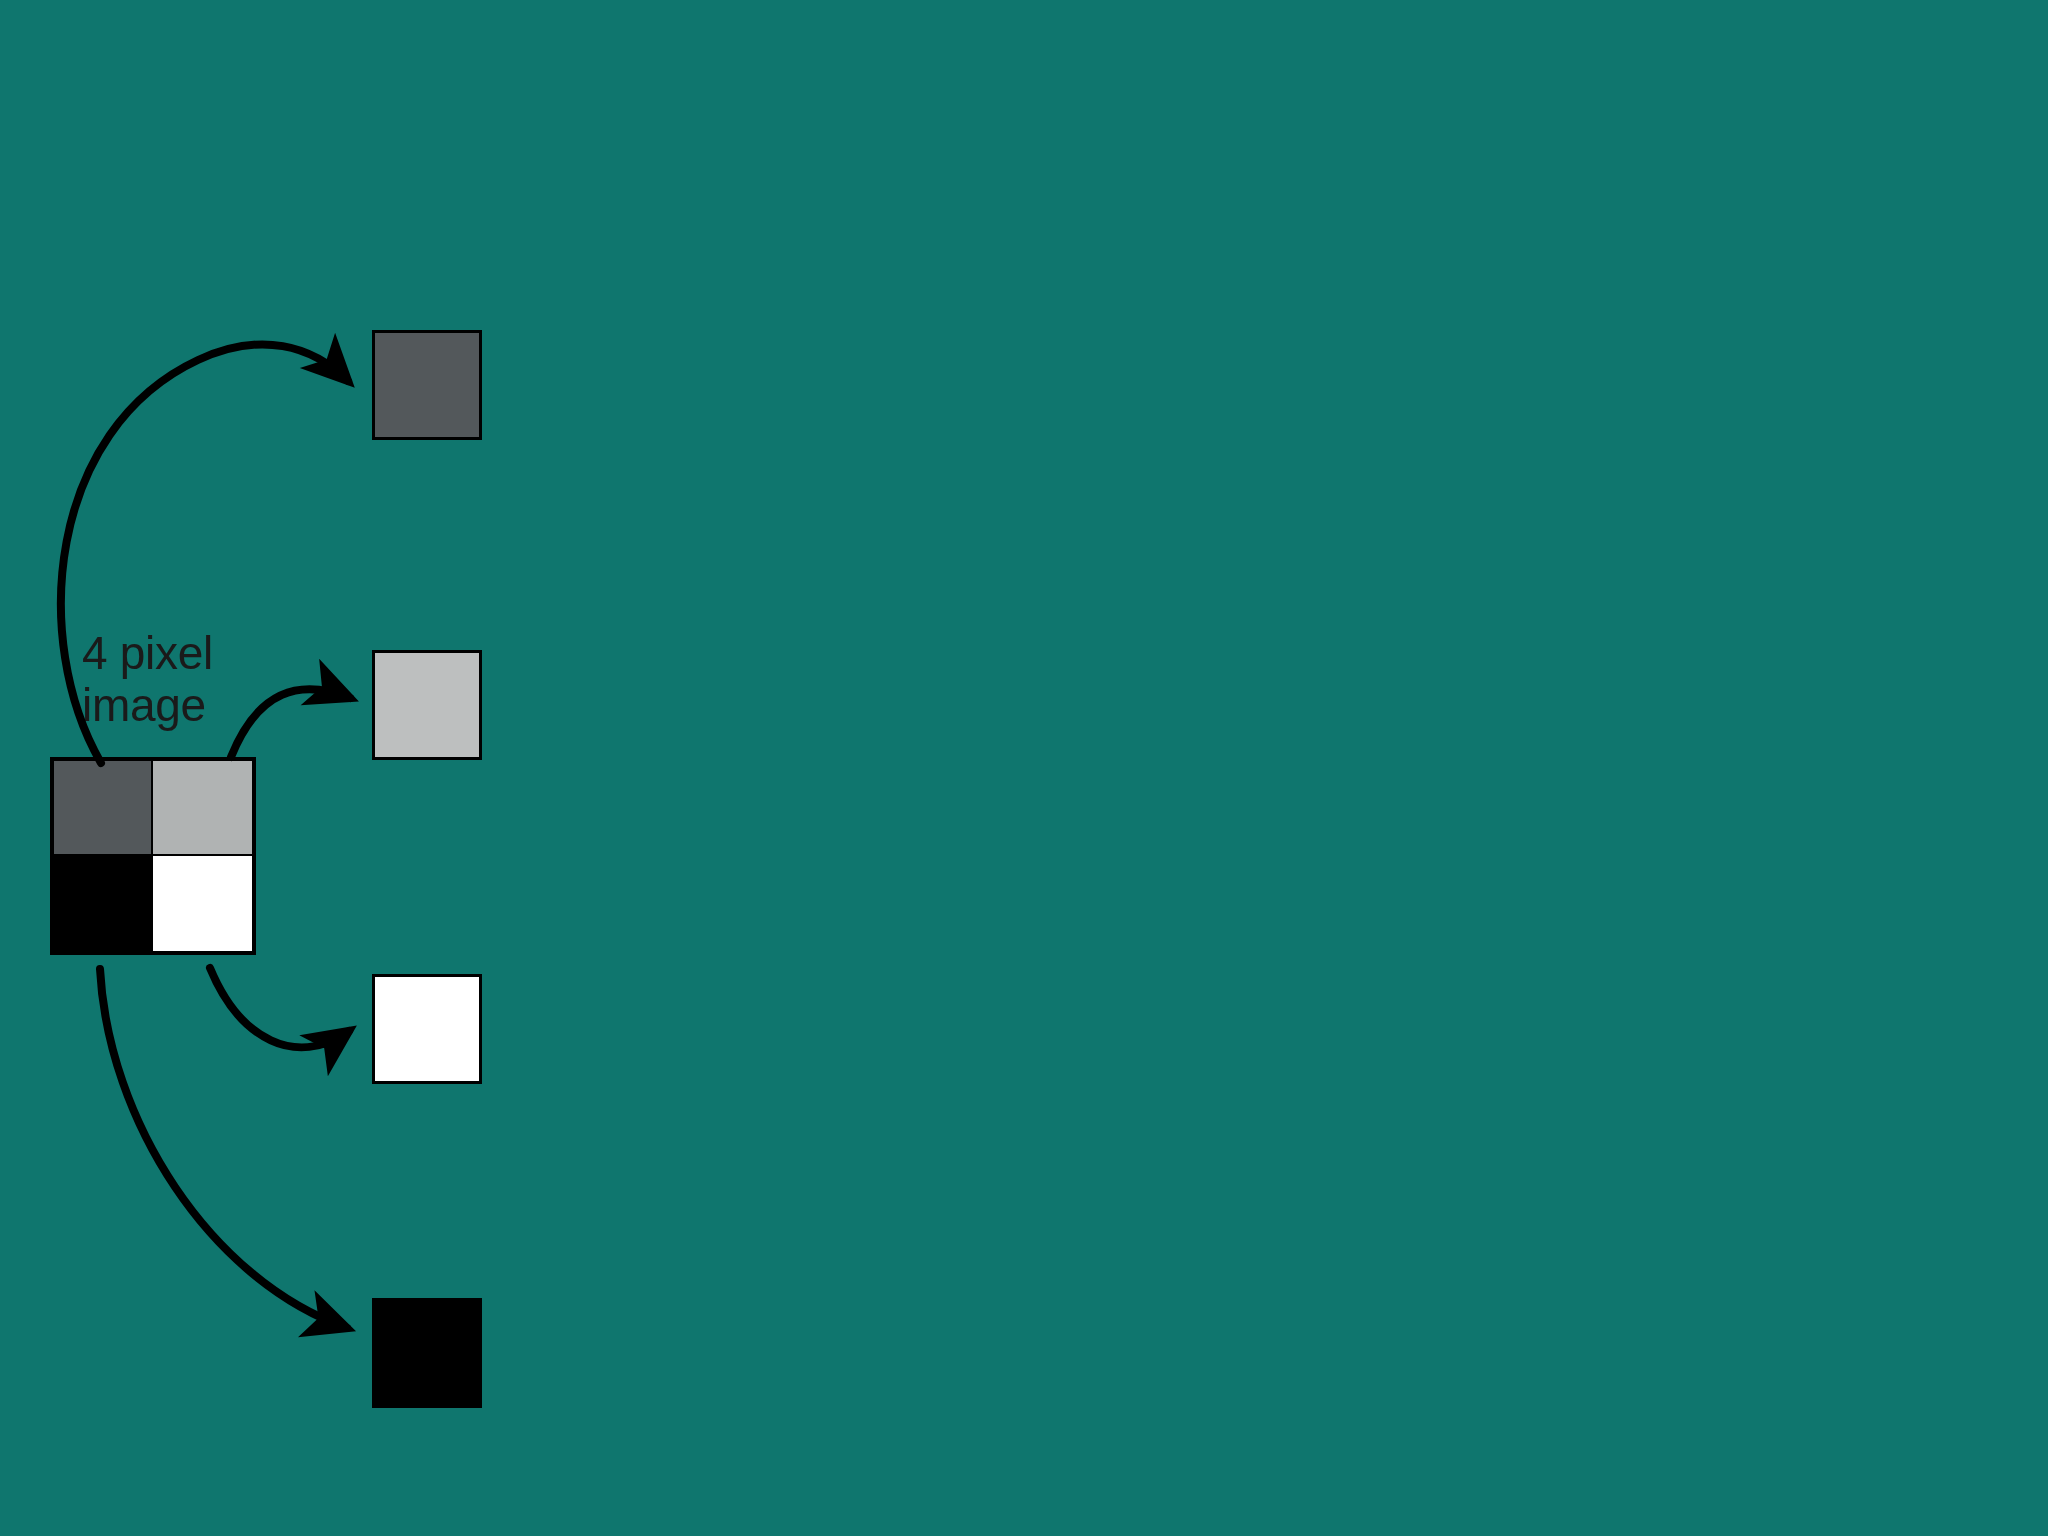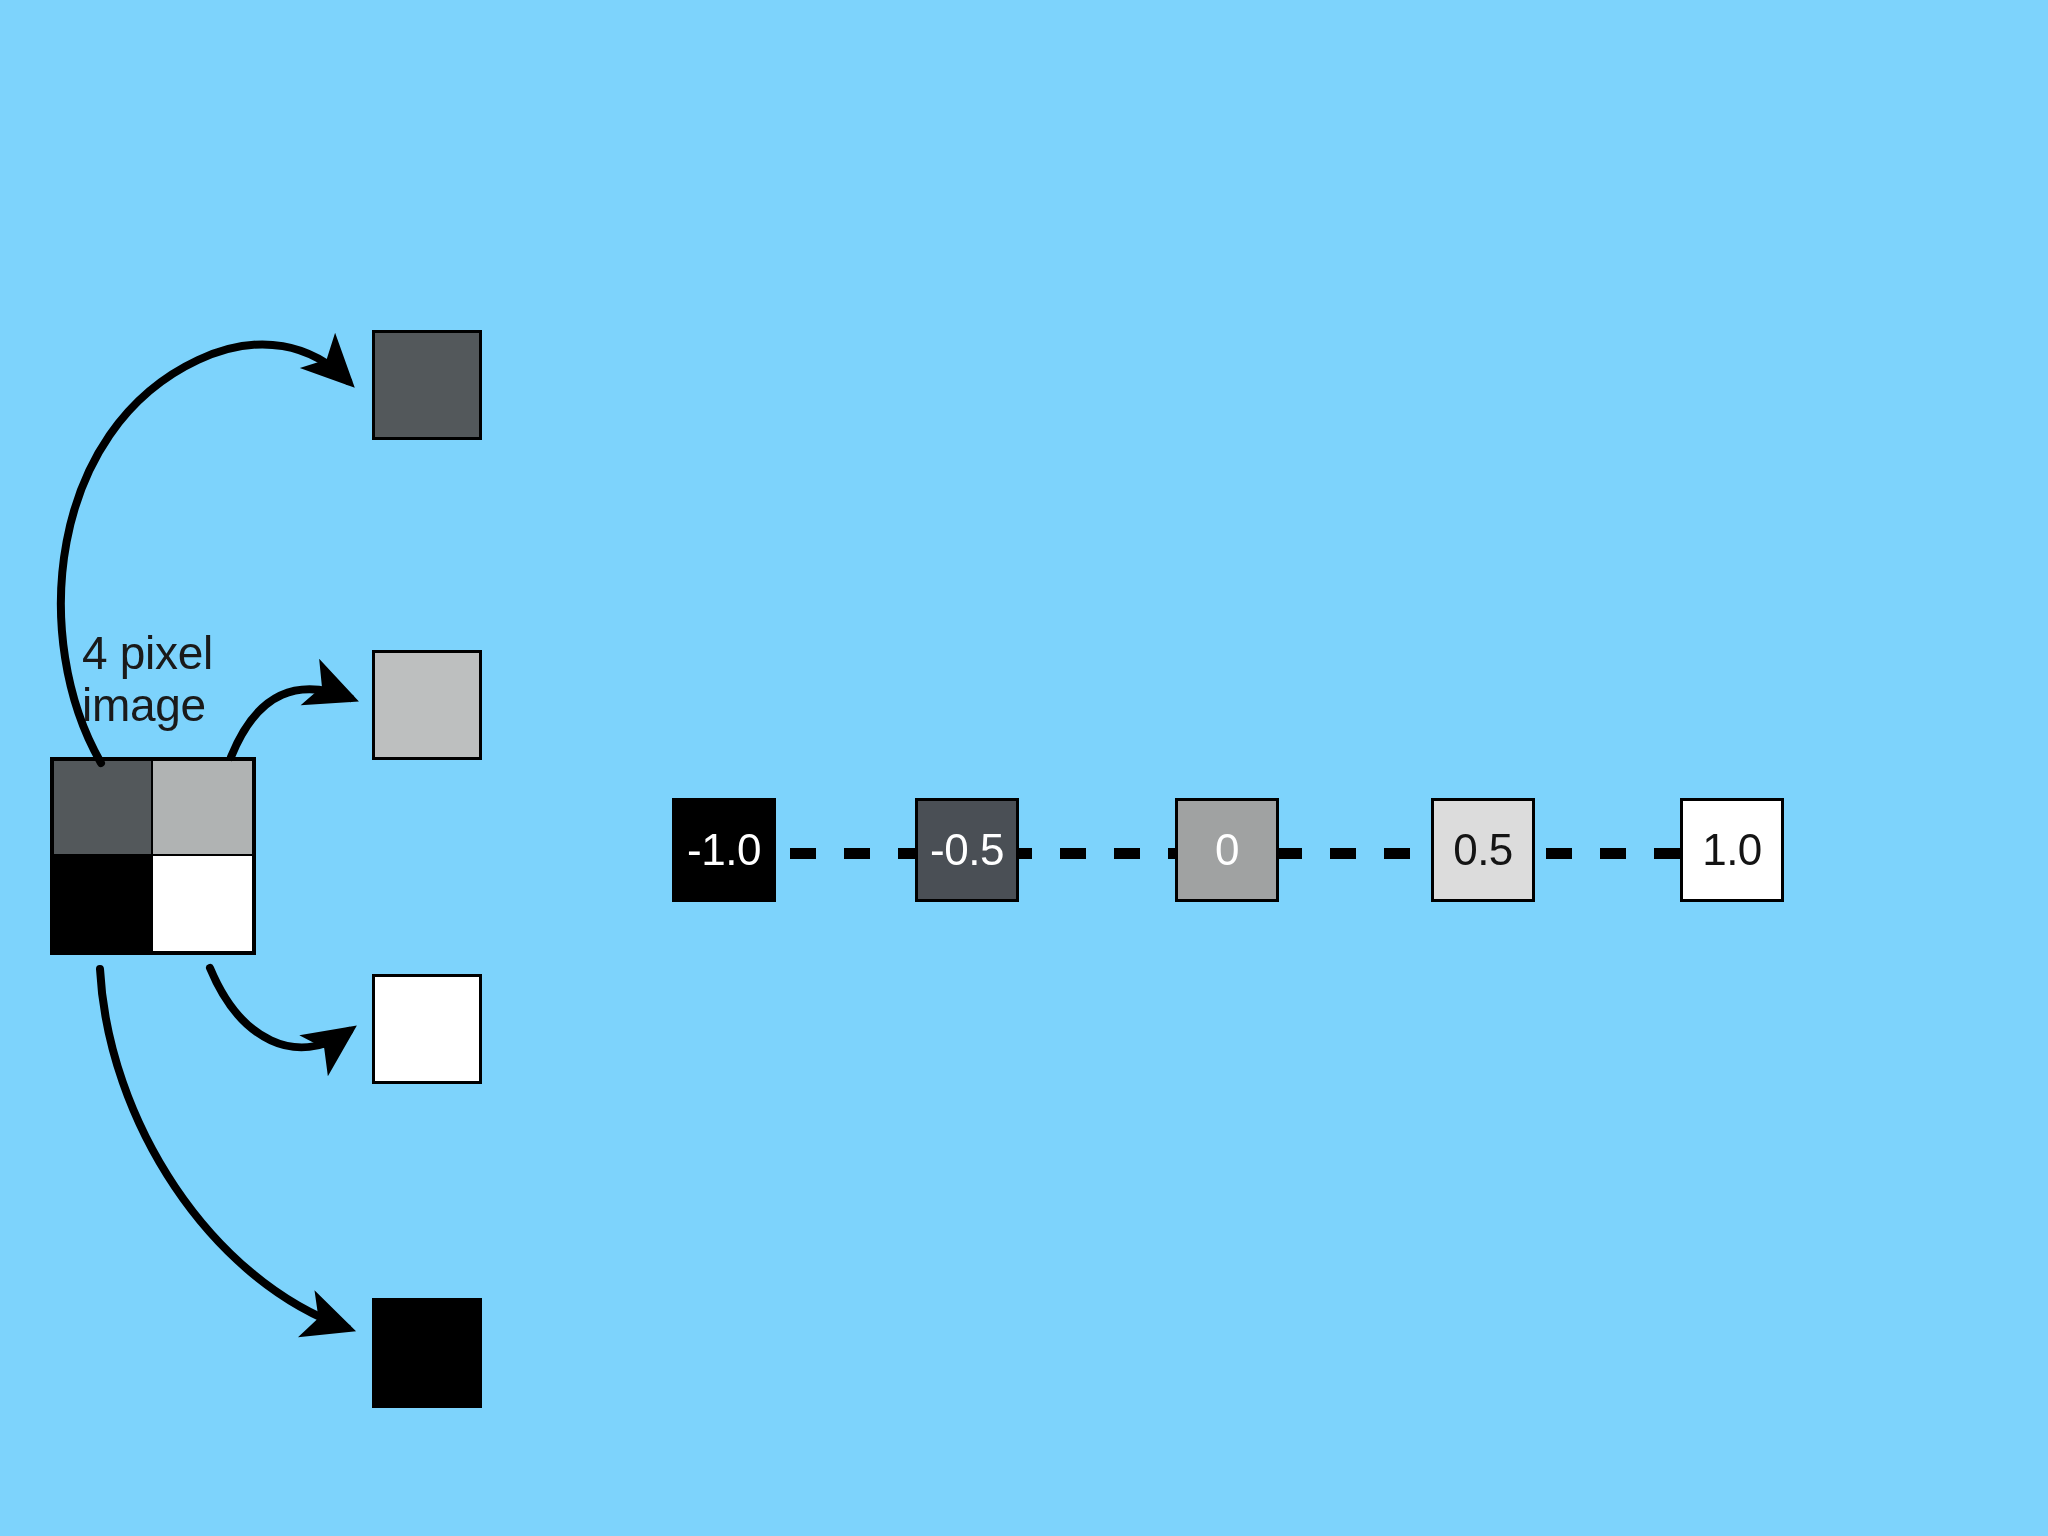--- a/index.html
+++ b/index.html
@@ -8,21 +8,21 @@
     background: #ffffff;
   }
   body {
     font-family: "Liberation Sans", sans-serif;
     -webkit-font-smoothing: antialiased;
   }
   #canvas {
     position: relative;
     width: 2048px;
     height: 1536px;
-    background: #7dd3fc;
+    background: #0f766e;
     overflow: hidden;
   }
 
   
   #pixel-grid {
     position: absolute;
     left: 50px;
     top: 757px;
     width: 206px;
     height: 198px;
@@ -149,22 +149,14 @@
     <path d="M 101 763 C 30 640, 48 430, 198 360 C 260 331, 312 345, 348 381" fill="none" stroke="#000000" stroke-width="8" stroke-linecap="round" marker-end="url(#arrowhead)"></path>
 
     <path d="M 231 757 C 258 690, 300 678, 350 698" fill="none" stroke="#000000" stroke-width="8" stroke-linecap="round" marker-end="url(#arrowhead)"></path>
 
     <path d="M 210 968 C 240 1040, 296 1068, 349 1031" fill="none" stroke="#000000" stroke-width="8" stroke-linecap="round" marker-end="url(#arrowhead)"></path>
 
     <path d="M 100 969 C 108 1120, 210 1280, 347 1328" fill="none" stroke="#000000" stroke-width="8" stroke-linecap="round" marker-end="url(#arrowhead)"></path>
   </svg>
 
 
-  <div id="scale-strip">
-    <div id="scale-dash-line"></div>
-    <div class="scale-swatch" id="scale-swatch-0" style="left: 0px; background: rgb(0, 0, 0); color: rgb(255, 255, 255);">-1.0</div>
-    <div class="scale-swatch bordered" id="scale-swatch-1" style="left: 243px; background: rgb(74, 79, 85); color: rgb(255, 255, 255);">-0.5</div>
-    <div class="scale-swatch bordered" id="scale-swatch-2" style="left: 503px; background: rgb(160, 162, 162); color: rgb(255, 255, 255);">0</div>
-    <div class="scale-swatch bordered" id="scale-swatch-3" style="left: 759px; background: rgb(220, 220, 220); color: rgb(20, 20, 20);">0.5</div>
-    <div class="scale-swatch bordered" id="scale-swatch-4" style="left: 1008px; background: rgb(255, 255, 255); color: rgb(20, 20, 20);">1.0</div>
-  </div>
 
 </div>
 
 </body></html>

